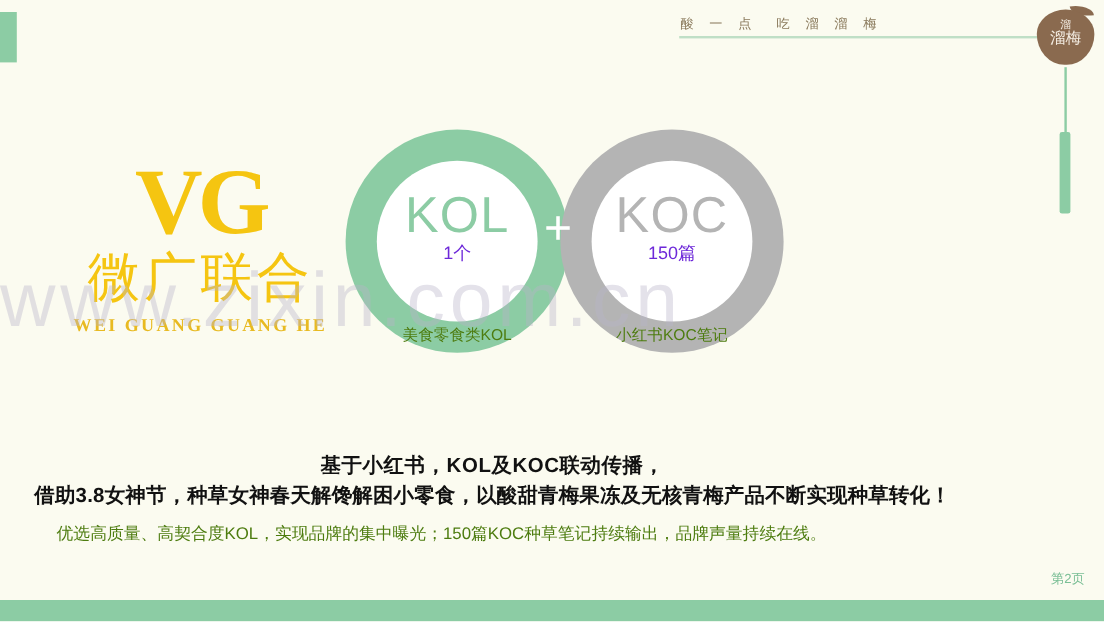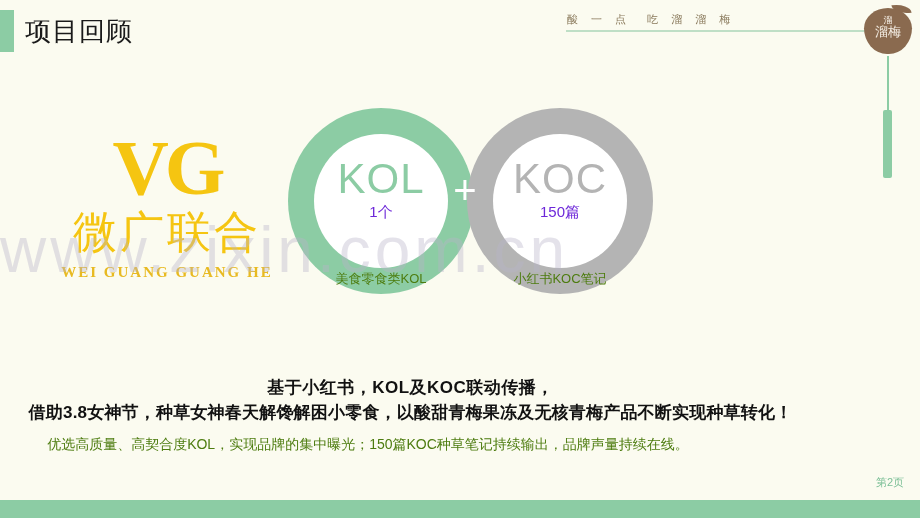--- a/index.html
+++ b/index.html
@@ -293,21 +293,20 @@
     pointer-events: none;
     white-space: nowrap;
   }
 </style>
 </head>
 <body>
 
 <div id="slide">
 
   <div class="title-accent"></div>
-  <div class="page-title">项目回顾</div>
 
   <div class="slogan">酸 一 点　吃 溜 溜 梅</div>
   <div class="slogan-rule"></div>
 
   <div class="seal">
     <div class="seal-leaf"></div>
     <div class="seal-body"></div>
     <div class="seal-text">
       <div>溜</div>
       <div class="big">溜梅</div>

